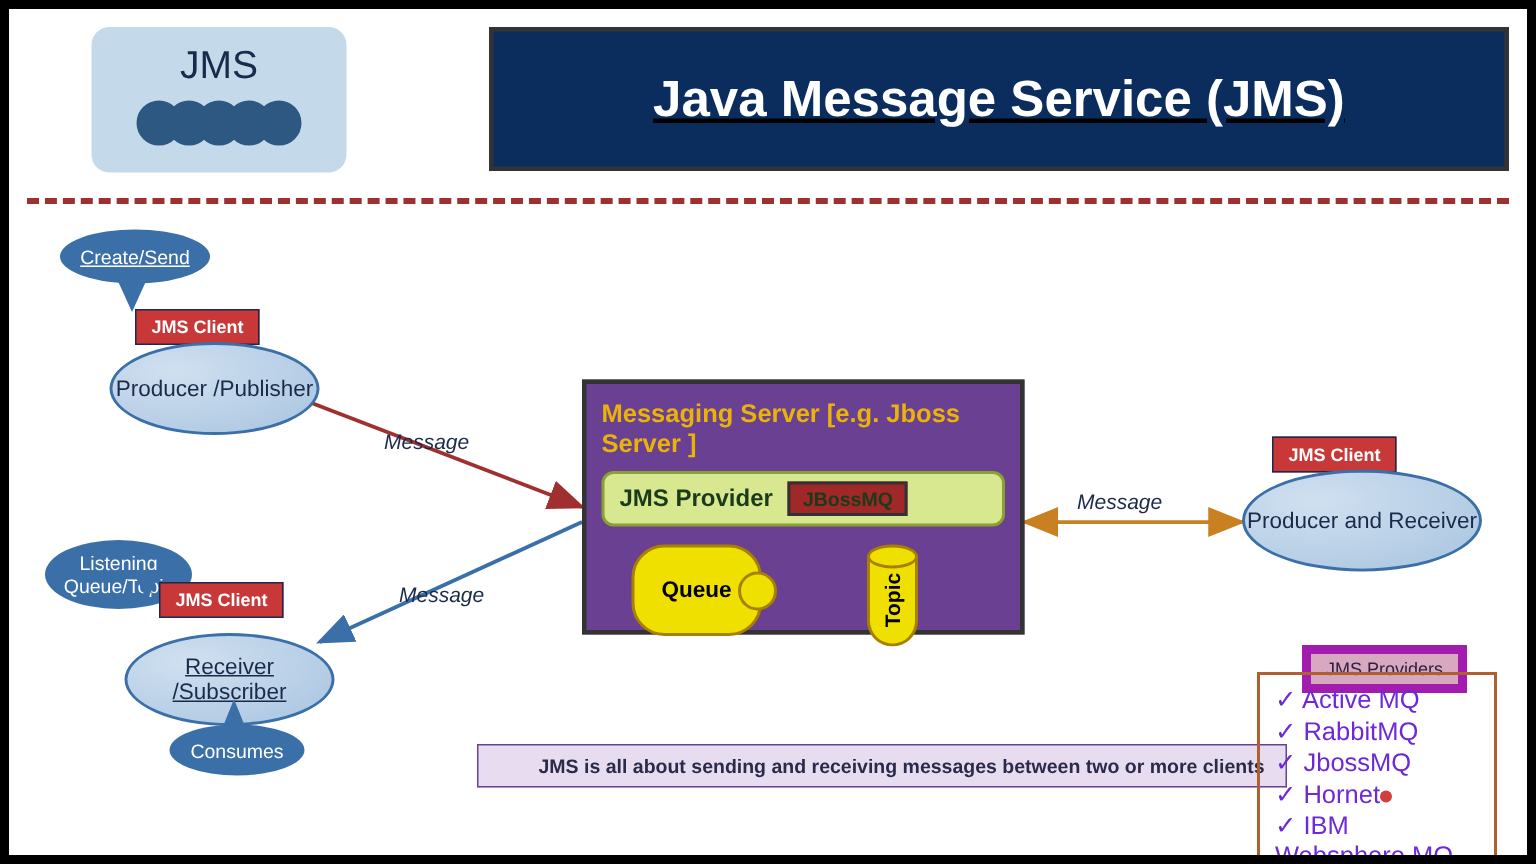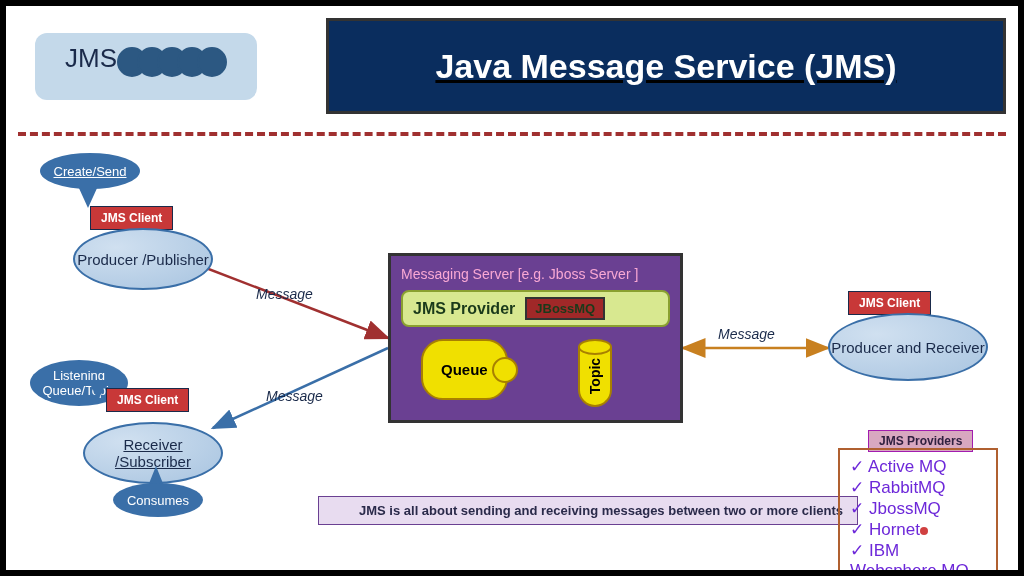--- a/index.html
+++ b/index.html
@@ -1,57 +1,57 @@
 <!DOCTYPE html>
 <html><head>
 <meta charset="utf-8">
 <style>
   * { margin: 0; padding: 0; box-sizing: border-box; }
   body { width: 1024px; height: 576px; background: #fff; font-family: Arial, sans-serif; border: 6px solid #000; position: relative; overflow: hidden; }
   
   .header { display: flex; align-items: stretch; height: 120px; }
   .logo-box { width: 280px; display: flex; align-items: center; justify-content: center; }
-  .logo { background: #c4d9ea; border-radius: 12px; padding: 10px 30px 18px; display: flex; align-items: center; justify-content: flex-end; }
+  .logo { background: #c4d9ea; border-radius: 12px; padding: 10px 30px 18px; display: flex; flex-direction: column; align-items: center; justify-content: flex-end; }
   .logo-text { font-size: 26px; color: #1a2a4a; margin-bottom: 8px; font-weight: 500; }
   .logo-circles { display: flex; }
   .logo-circles span { width: 30px; height: 30px; border-radius: 50%; background: #2c5882; margin-left: -10px; border: 2px solid #2c5882; }
   .logo-circles span:first-child { margin-left: 0; }
   .title-bar { flex: 1; background: #0a2d5e; border: 3px solid #333; margin: 12px 12px 12px 40px; display: flex; align-items: center; justify-content: center; text-decoration: underline; }
   .title-bar h1 { color: #fff; font-size: 34px; font-weight: bold; }
   
   .divider { height: 0; border-top: 4px dashed #a03030; margin: 6px 12px 12px; }
   
   .diagram { position: relative; height: 420px; margin: 0 12px; }
   
   .node { position: absolute; }
   .ellipse { background: radial-gradient(ellipse at 30% 30%, #d0e0f0, #a8c4e0); border: 2px solid #3a6fa8; border-radius: 50%; display: flex; align-items: center; justify-content: center; text-align: center; font-size: 15px; color: #1a2a4a; }
   
   .tag { position: absolute; background: #c83838; color: #fff; font-size: 12px; padding: 4px 10px; border: 1px solid #1a2a4a; font-weight: bold; }
   
   .callout { position: absolute; background: #3a6fa8; color: #fff; border-radius: 50%; display: flex; align-items: center; justify-content: center; font-size: 13px; padding: 8px 12px; }
   
   .server-box { position: absolute; background: #6a4092; border: 3px solid #333; padding: 10px; }
-  .server-title { color: #f9a8d4; font-size: 14px; margin-bottom: 8px; font-weight: normal;}
+  .server-title { color: #eab308; font-size: 17px; margin-bottom: 8px; font-weight: bold;}
   .provider-strip { background: #d8e890; border: 2px solid #8aa030; border-radius: 8px; padding: 5px 10px; display: flex; align-items: center; gap: 10px; }
   .provider-strip span { font-weight: bold; color: #1a3a1a; }
   .jbossmq { background: #a02828; color: #fff; padding: 2px 8px; border: 2px solid #333; font-size: 13px; }
   .server-bottom { display: flex; margin-top: 12px; gap: 60px; align-items: flex-start;}
   .queue { background: #f0e000; border: 2px solid #a88000; border-radius: 22px; padding: 20px 18px; font-weight: bold; font-size: 15px; display: flex; align-items: center; gap: 8px;}
   .queue-circ { width: 26px; height: 26px; border-radius: 50%; background: #f0e000; border: 2px solid #a88000; }
   .topic-wrap { display: flex; flex-direction: column; align-items: center;}
   .topic-top { width: 34px; height: 16px; background: #f0e000; border: 2px solid #a88000; border-radius: 50%; position: relative; z-index: 2;}
   .topic-body { width: 34px; height: 60px; background: #f0e000; border: 2px solid #a88000; border-top: none; border-radius: 0 0 17px 17px; margin-top: -8px; display: flex; align-items: center; justify-content: center;}
   .topic-body span { transform: rotate(-90deg); font-weight: bold; font-size: 14px;}
   
   .msg-label { position: absolute; font-size: 14px; font-style: italic; color: #1a2a4a; }
   
   .footer-text { position: absolute; background: #e8dcf0; border: 1px solid #6a4092; padding: 6px 14px; font-size: 13px; font-weight: bold; color: #2a2a4a;}
   
   .providers-box { position: absolute; border: 2px solid #b06030; padding: 6px 10px; width: 160px; }
-  .providers-header { position: absolute; background: #d8a8c0; border: 1px solid #a21caf; padding: 3px 10px; font-size: 12px; color: #302040; font-weight: bold;}
+  .providers-header { position: absolute; background: #d8a8c0; border: 6px solid #a21caf; padding: 3px 10px; font-size: 12px; color: #302040; font-weight: normal;}
   .providers-box ul { list-style: none; font-size: 17px; color: #6d28d9; }
   .providers-box li::before { content: "✓  "; }
   .providers-box li.hornet::after { content: " "; display: inline-block; width: 8px; height: 8px; background: #d04040; border-radius: 50%; vertical-align: middle;}
   
   svg.arrows { position: absolute; top: 0; left: 0; width: 100%; height: 100%; pointer-events: none; }
 </style>
 </head>
 <body>
 
 <div class="header">

